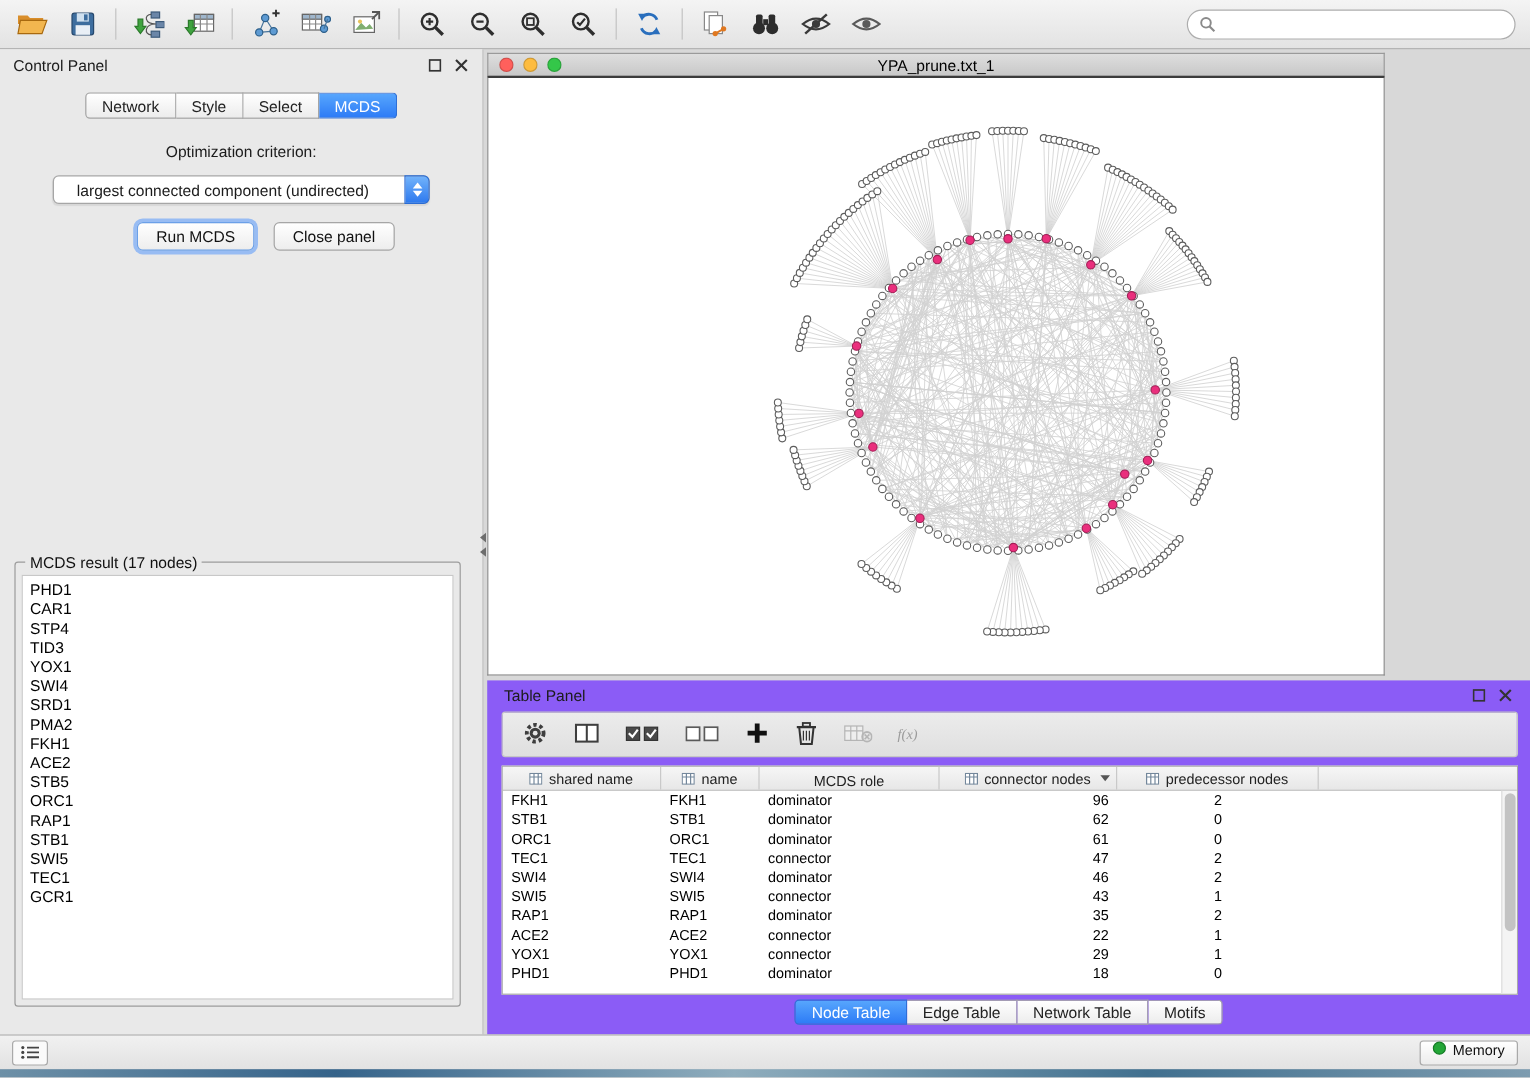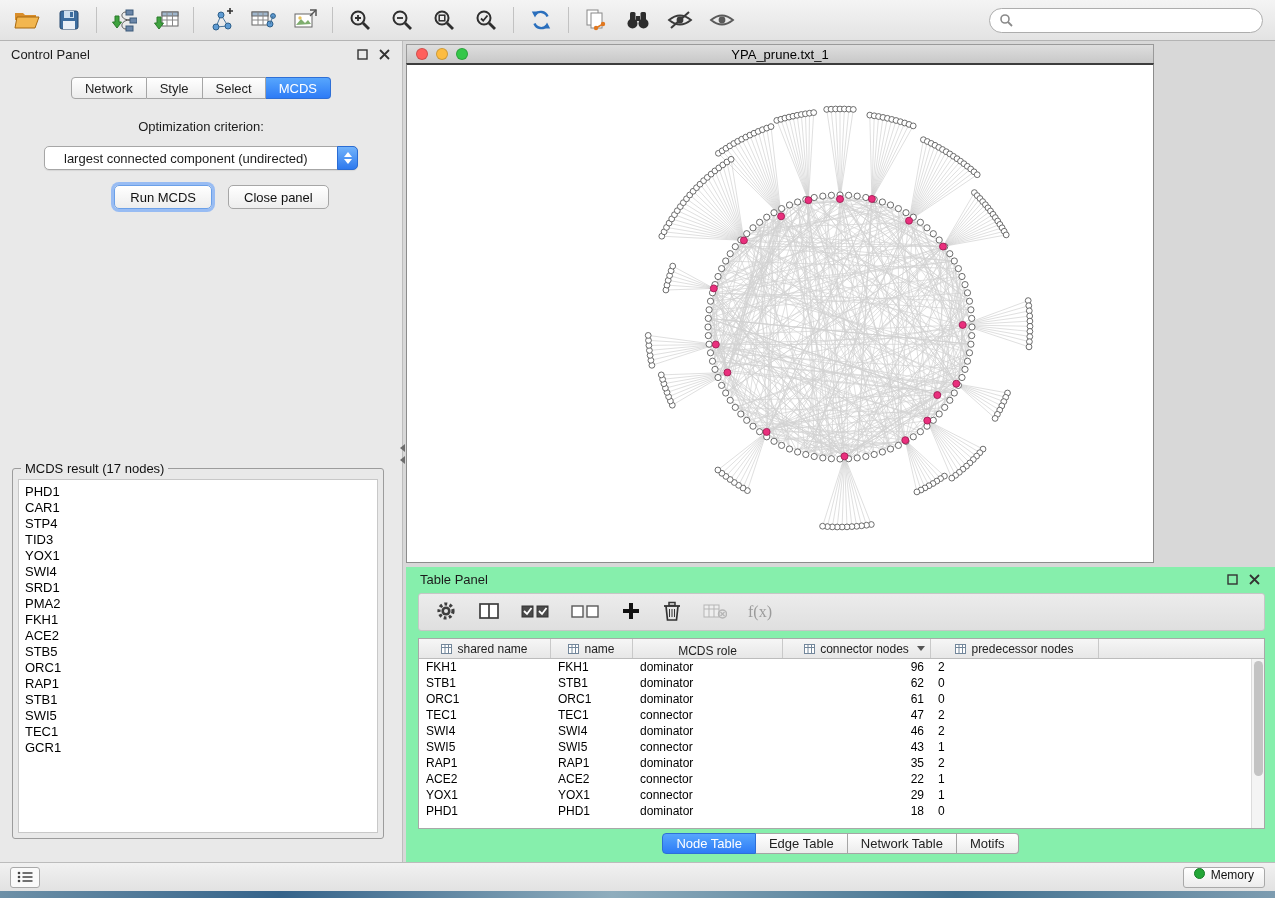--- a/index.html
+++ b/index.html
@@ -48,33 +48,33 @@
   
   .network-frame{position:absolute;left:406px;top:44px;width:748px;height:519px;}
   .net-titlebar{position:relative;height:19px;background:linear-gradient(#dedede,#c8c8c8);border:1px solid #9a9a9a;border-bottom:none;display:flex;align-items:center;}
   .traffic{position:absolute;left:9px;top:3px;display:flex;gap:8px;}
   .light{width:12px;height:12px;border-radius:50%;border:1px solid rgba(0,0,0,.18);}
   .light.red{background:#ff605c;} .light.yellow{background:#fdbc40;} .light.green{background:#34c749;}
   .net-title{margin:0 auto;font-size:13px;color:#000;}
   .net-canvas{position:absolute;left:0;top:19px;right:0;bottom:0;background:#fff;border:1px solid #8c8c8c;border-top:2px solid #3c3c3c;}
 
   
-  .table-panel{position:absolute;left:406px;top:567px;width:869px;height:295px;background:#86efac;}
+  .table-panel{position:absolute;left:406px;top:567px;width:869px;height:295px;background:#8b5cf6;}
   .tp-header{height:24px;display:flex;align-items:center;padding:0 14px;}
   .tp-toolbar{margin:2px 10px 0 12px;height:38px;background:linear-gradient(#ececec,#dfdfdf);border:1px solid #c6c6c6;border-radius:3px;display:flex;align-items:center;gap:21px;padding:0 16px;}
-  .fx{font-family:"Liberation Serif",serif;font-size:16px;color:#9b9b9b;}
+  .fx{font-family:"Liberation Serif",serif;font-style:italic;font-size:12px;color:#9b9b9b;}
 
   .ttable{position:absolute;left:12px;right:10px;top:71px;bottom:33px;background:#fff;border:1px solid #a8a8a8;overflow:hidden;}
   .thead{display:flex;height:20px;background:linear-gradient(#f6f6f6,#e7e7e7);border-bottom:1px solid #bcbcbc;}
   .hcell{position:relative;display:flex;align-items:center;justify-content:center;gap:5px;font-size:12px;color:#222;border-right:1px solid #c9c9c9;overflow:hidden;}
   .sort-caret{position:absolute;right:5px;width:0;height:0;border-left:4px solid transparent;border-right:4px solid transparent;border-top:5px solid #555;}
   .tbody{position:absolute;left:0;right:13px;top:20px;bottom:0;overflow:hidden;}
   .trow{display:flex;height:16px;align-items:center;}
   .tcell{font-size:12px;color:#000;padding:0 7px;white-space:nowrap;overflow:hidden;}
-  .c0{width:132px;} .c1{width:82px;} .c2{width:150px;flex-direction:column;} .c3{width:148px;text-align:right;} .c4{width:168px;text-align:left;} .c5{flex:1;}
+  .c0{width:132px;} .c1{width:82px;} .c2{width:150px;flex-direction:column;} .c3{width:148px;text-align:right;} .c4{width:168px;text-align:center;} .c5{flex:1;}
   .vscroll{position:absolute;right:0;top:20px;bottom:0;width:13px;background:#f4f4f4;border-left:1px solid #dcdcdc;}
   .vthumb{position:absolute;left:1.5px;top:2px;width:9px;height:115px;background:#c3c3c3;border-radius:5px;}
 
   .tp-tabs{position:absolute;left:0;right:0;bottom:8px;display:flex;justify-content:center;}
   .tp-tabs .seg-item{height:21px;}
 
   
   .statusbar{position:absolute;left:0;top:862px;width:1275px;height:29px;background:linear-gradient(#f1f1f1,#e2e2e2);border-top:1px solid #bcbcbc;display:flex;align-items:center;padding:0 10px;}
   .menu-btn{width:30px;height:21px;border:1px solid #a9a9a9;border-radius:3px;background:#fafafa;display:flex;align-items:center;justify-content:center;}
   .memory-btn{margin-left:auto;height:21px;border:1px solid #a9a9a9;border-radius:3px;background:linear-gradient(#ffffff,#ececec);display:flex;gap:6px;padding:0 10px;font-size:12px;color:#111;}

